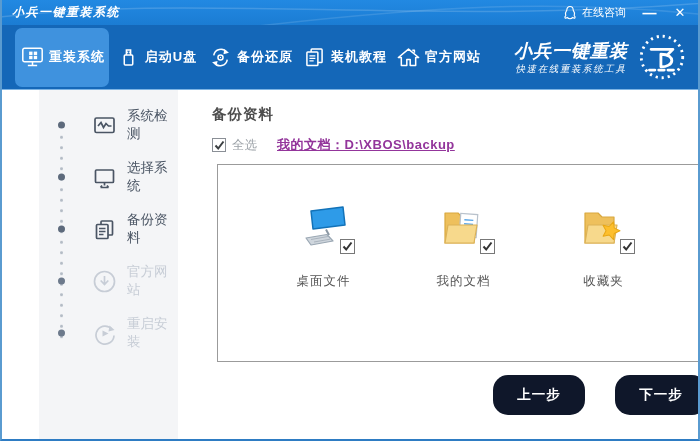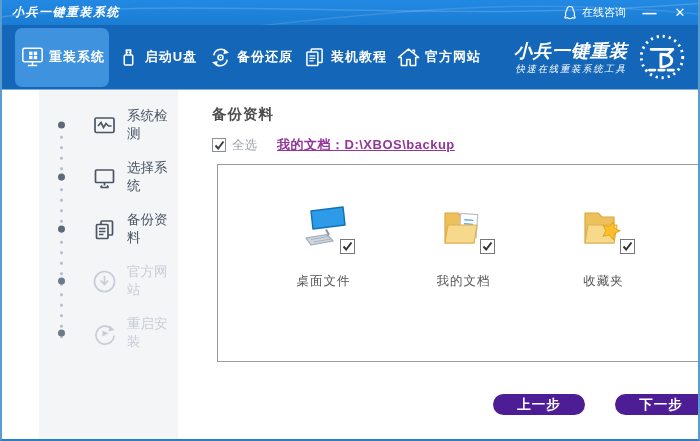--- a/index.html
+++ b/index.html
@@ -84,21 +84,21 @@
   .icon-wrap svg{width:52px;height:52px;display:block;}
   .mini-chk{
     position:absolute;right:-5px;bottom:-1px;width:15px;height:15px;background:#fff;
     border:1px solid #777;display:flex;align-items:center;justify-content:center;
   }
   .mini-chk svg{width:11px;height:11px;stroke:#333;stroke-width:2;fill:none;}
   .bk-lbl{font-size:12.5px;color:#555;letter-spacing:1px;}
 
   .btn-row{position:absolute;right:28px;bottom:24px;display:flex;gap:30px;}
   .pill-btn{
-    width:92px;height:21px;border-radius:15px;background:#4c1d95;color:#fff;
+    width:92px;height:40px;border-radius:15px;background:#0f172a;color:#fff;
     font-size:13.5px;border:none;cursor:pointer;letter-spacing:1px;
     font-family:"Liberation Sans","DejaVu Sans",sans-serif;font-weight:bold;margin-top:32px;
   }
 </style>
 </head>
 <body>
 
 <div class="window">
 
   <div class="titlebar">

